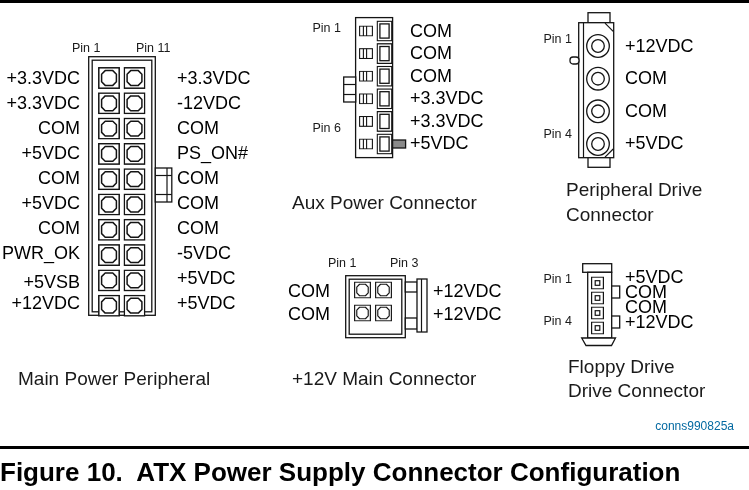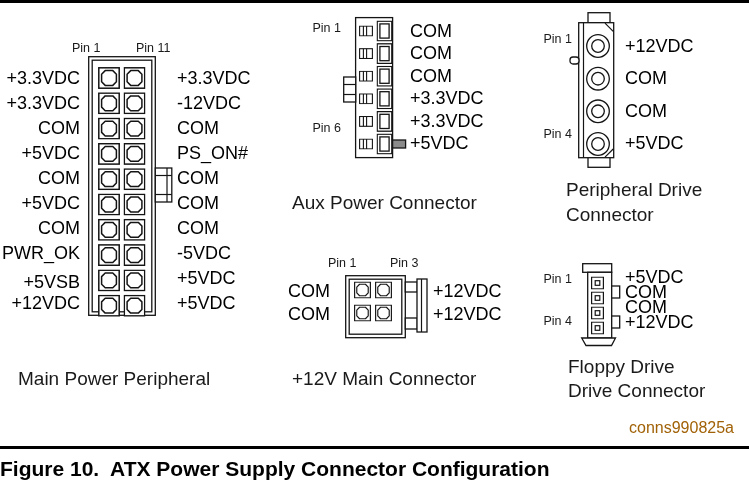--- a/index.html
+++ b/index.html
@@ -9,24 +9,24 @@
   }
   .rule{position:absolute;left:0;width:749px;background:#000;}
   .rule.top{top:0;height:3px;}
   .rule.bottom{top:446px;height:3px;}
   .lbl{position:absolute;font-size:18px;height:16px;line-height:16px;white-space:nowrap;}
   .lbl.ra{text-align:right;}
   .pinnum{position:absolute;font-size:12.5px;height:15px;line-height:15px;white-space:nowrap;color:#1a1a1a;}
   .pinnum.ra{text-align:right;}
   .title{position:absolute;font-size:19px;line-height:25px;white-space:pre;color:#1a1a1a;}
   .caption{
-    position:absolute;left:0;top:457px;width:616px;text-align:left;
-    font-weight:bold;font-size:21px;white-space:pre;color:#000;
+    position:absolute;left:0;top:457px;width:616px;text-align:right;
+    font-weight:bold;font-size:26px;white-space:pre;color:#000;
   }
-  .watermark{position:absolute;top:419px;left:0;width:734px;text-align:right;font-size:16px;color:#a16207;}
+  .watermark{position:absolute;top:419px;left:0;width:734px;text-align:right;font-size:12px;color:#0369a1;}
   .art{position:absolute;}
   .art rect,.art path,.art circle,.art polygon{fill:#fff;stroke:#141414;stroke-width:1.3;}
   .art line{stroke:#141414;stroke-width:1.2;fill:none;}
   .grp{display:contents;}
 </style>
 </head>
 <body>
 
 <div class="page">
 

